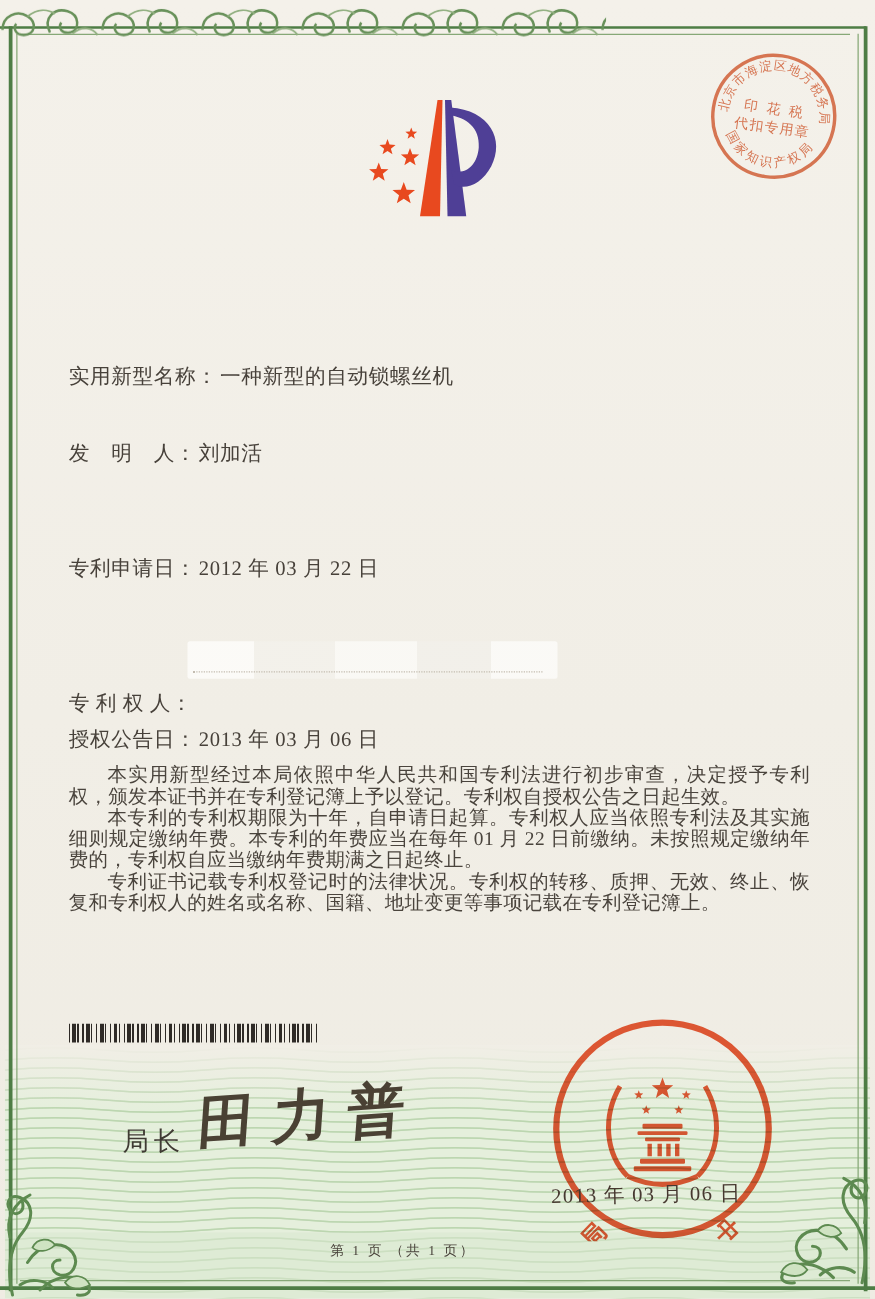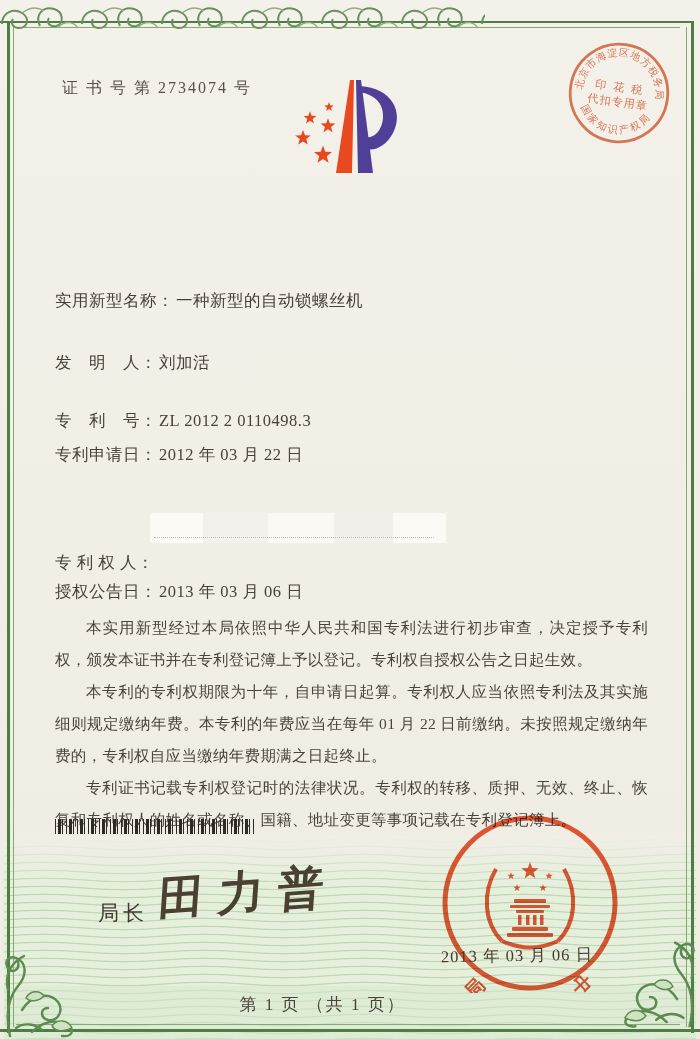--- a/index.html
+++ b/index.html
@@ -26,36 +26,36 @@
   .title{position:absolute;left:0;top:186px;width:100%;text-align:center;font-size:39px;font-weight:bold;
          letter-spacing:7px;color:#3a332d;z-index:3;}
   .frow{position:absolute;left:55px;font-size:16.5px;letter-spacing:.5px;color:#47413a;z-index:3;white-space:nowrap;}
   .frow .val{margin-left:2px;}
   .r0{top:290px}.r1{top:352px}.r2{top:410px}.r3{top:444px}.r4{top:552px}.r5{top:581px}
   .redacted{position:absolute;left:150px;top:513px;width:296px;height:30px;z-index:3;border-radius:2px;
     background:linear-gradient(90deg,rgba(252,251,248,.95) 0 18%,rgba(243,241,235,.92) 18% 40%,
                rgba(250,249,245,.95) 40% 62%,rgba(242,240,234,.92) 62% 82%,rgba(251,250,247,.95) 82% 100%);}
   .redacted:after{content:"";position:absolute;left:4px;right:12px;bottom:5px;border-bottom:1px dotted #c3bcb0;}
   .paras{position:absolute;left:55px;top:612px;width:593px;z-index:3;}
-  .paras p{margin:0;font-size:15.5px;line-height:32px;text-align:justify;text-indent:2em;
+  .paras p{margin:0;font-size:15.5px;line-height:17px;text-align:justify;text-indent:2em;
            letter-spacing:.3px;color:#4a443d;}
   .barcode{position:absolute;left:55px;top:819px;width:200px;height:15px;z-index:3;
     background:repeating-linear-gradient(90deg,#2e2a26 0 1px,transparent 1px 3px,#2e2a26 3px 6px,
                transparent 6px 7px,#2e2a26 7px 8px,transparent 8px 11px);}
   .juzhang{position:absolute;left:98px;top:899px;font-size:21px;letter-spacing:4px;color:#3f3a33;z-index:3;}
   .sig-name{position:absolute;left:158px;top:862px;font-size:46px;font-weight:bold;color:#4a4134;z-index:3;
             letter-spacing:14px;transform:rotate(-4deg) skewX(-8deg);white-space:nowrap;}
   .seal-box{position:absolute;left:440px;top:813px;width:180px;height:180px;z-index:4;
             mix-blend-mode:multiply;opacity:.92;}
   .seal-date{position:absolute;left:441px;top:945px;font-size:16.5px;letter-spacing:1px;color:#463830;
              z-index:5;transform:rotate(-1deg);white-space:nowrap;}
   .tax-stamp{position:absolute;left:566px;top:40px;width:106px;height:106px;z-index:3;
              mix-blend-mode:multiply;opacity:.88;}
   .footer{position:absolute;left:0;top:993px;width:100%;padding-right:55px;box-sizing:border-box;
-          text-align:center;font-size:17px;letter-spacing:2px;color:#4a443c;z-index:3;}
+          text-align:center;font-size:11px;letter-spacing:2px;color:#4a443c;z-index:3;}
   .logo-box{position:absolute;left:280px;top:78px;width:150px;height:105px;z-index:3;}
   .orn-top{position:absolute;left:0;top:4px;z-index:2;}
   .flourish-bl{position:absolute;left:2px;top:932px;z-index:2;}
   .flourish-br{position:absolute;left:578px;top:913px;z-index:2;transform:scaleX(-1);}
 </style>
 </head>
 <body>
 
 <div class="cert">
 
@@ -109,21 +109,20 @@
       <path d="M8,104 C3,82 6,66 16,54 C26,42 24,30 14,26 C6,23 2,30 6,36 C10,42 18,38 16,30"></path>
       <path d="M20,78 C30,62 48,60 56,70 C62,78 56,90 46,88 C38,86 38,76 46,76"></path>
       <path d="M30,100 C42,88 58,86 68,96 C72,101 68,105 60,104"></path>
       <path d="M6,58 C2,42 10,30 22,24"></path>
       <path d="M14,96 C22,90 34,92 40,98"></path>
     </g>
     <path d="M50,94 C56,86 66,88 70,96 C62,100 54,100 50,94 Z" fill="#cfe3c2" stroke="#5d8a50" stroke-width="1.4"></path>
     <path d="M24,66 C28,58 38,58 42,64 C36,70 28,70 24,66 Z" fill="#cfe3c2" stroke="#5d8a50" stroke-width="1.4"></path>
   </svg>
 
-  <div class="cert-number">证 书 号 第 2734074 号</div>
 
   <svg class="logo-box" viewBox="0 0 150 105">
     <defs>
       <path id="st" d="M0,-9 L2.2,-3.1 L8.6,-2.8 L3.6,1.2 L5.3,7.3 L0,3.8 L-5.3,7.3 L-3.6,1.2 L-8.6,-2.8 L-2.2,-3.1 Z" fill="#e8491f"></path>
     </defs>
     <use href="#st" transform="translate(49,29) scale(0.55)"></use>
     <use href="#st" transform="translate(30,40) scale(0.75)"></use>
     <use href="#st" transform="translate(48,48) scale(0.85)"></use>
     <use href="#st" transform="translate(23,60) scale(0.9)"></use>
     <use href="#st" transform="translate(43,77) scale(1.05)"></use>
@@ -146,21 +145,20 @@
         <textPath href="#arcBot" startOffset="50%" text-anchor="middle">国家知识产权局</textPath>
       </text>
       <text x="50" y="48" text-anchor="middle" font-size="10.5" letter-spacing="2">印 花 税</text>
       <text x="50" y="62" text-anchor="middle" font-size="10.5" letter-spacing="1">代扣专用章</text>
     </g>
   </svg>
 
 
   <div class="frow r0"><span>实用新型名称：</span><span class="val">一种新型的自动锁螺丝机</span></div>
   <div class="frow r1"><span>发　明　人：</span><span class="val">刘加活</span></div>
-  <div class="frow r2"><span>专　利　号：</span><span class="val">ZL 2012 2 0110498.3</span></div>
   <div class="frow r3"><span>专利申请日：</span><span class="val">2012 年 03 月 22 日</span></div>
   <div class="frow r4"><span>专 利 权 人：</span><span class="val"></span></div>
   <div class="redacted"></div>
   <div class="frow r5"><span>授权公告日：</span><span class="val">2013 年 03 月 06 日</span></div>
 
   <div class="paras">
     <p>本实用新型经过本局依照中华人民共和国专利法进行初步审查，决定授予专利权，颁发本证书并在专利登记簿上予以登记。专利权自授权公告之日起生效。</p>
     <p>本专利的专利权期限为十年，自申请日起算。专利权人应当依照专利法及其实施细则规定缴纳年费。本专利的年费应当在每年 01 月 22 日前缴纳。未按照规定缴纳年费的，专利权自应当缴纳年费期满之日起终止。</p>
     <p>专利证书记载专利权登记时的法律状况。专利权的转移、质押、无效、终止、恢复和专利权人的姓名或名称、国籍、地址变更等事项记载在专利登记簿上。</p>
   </div>

